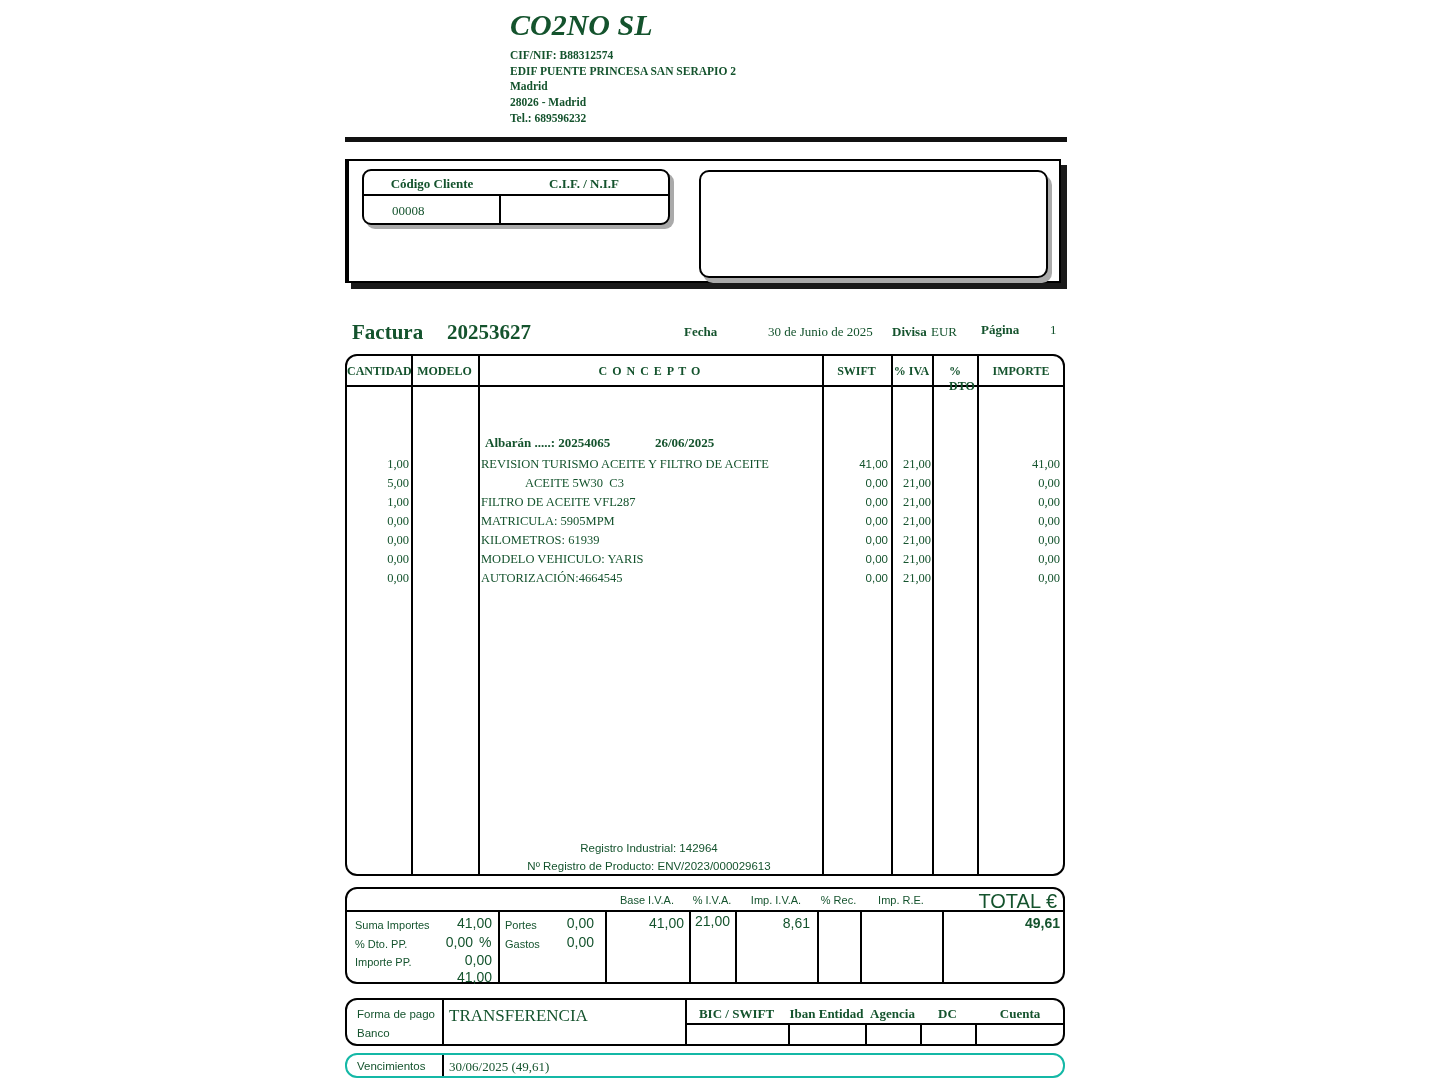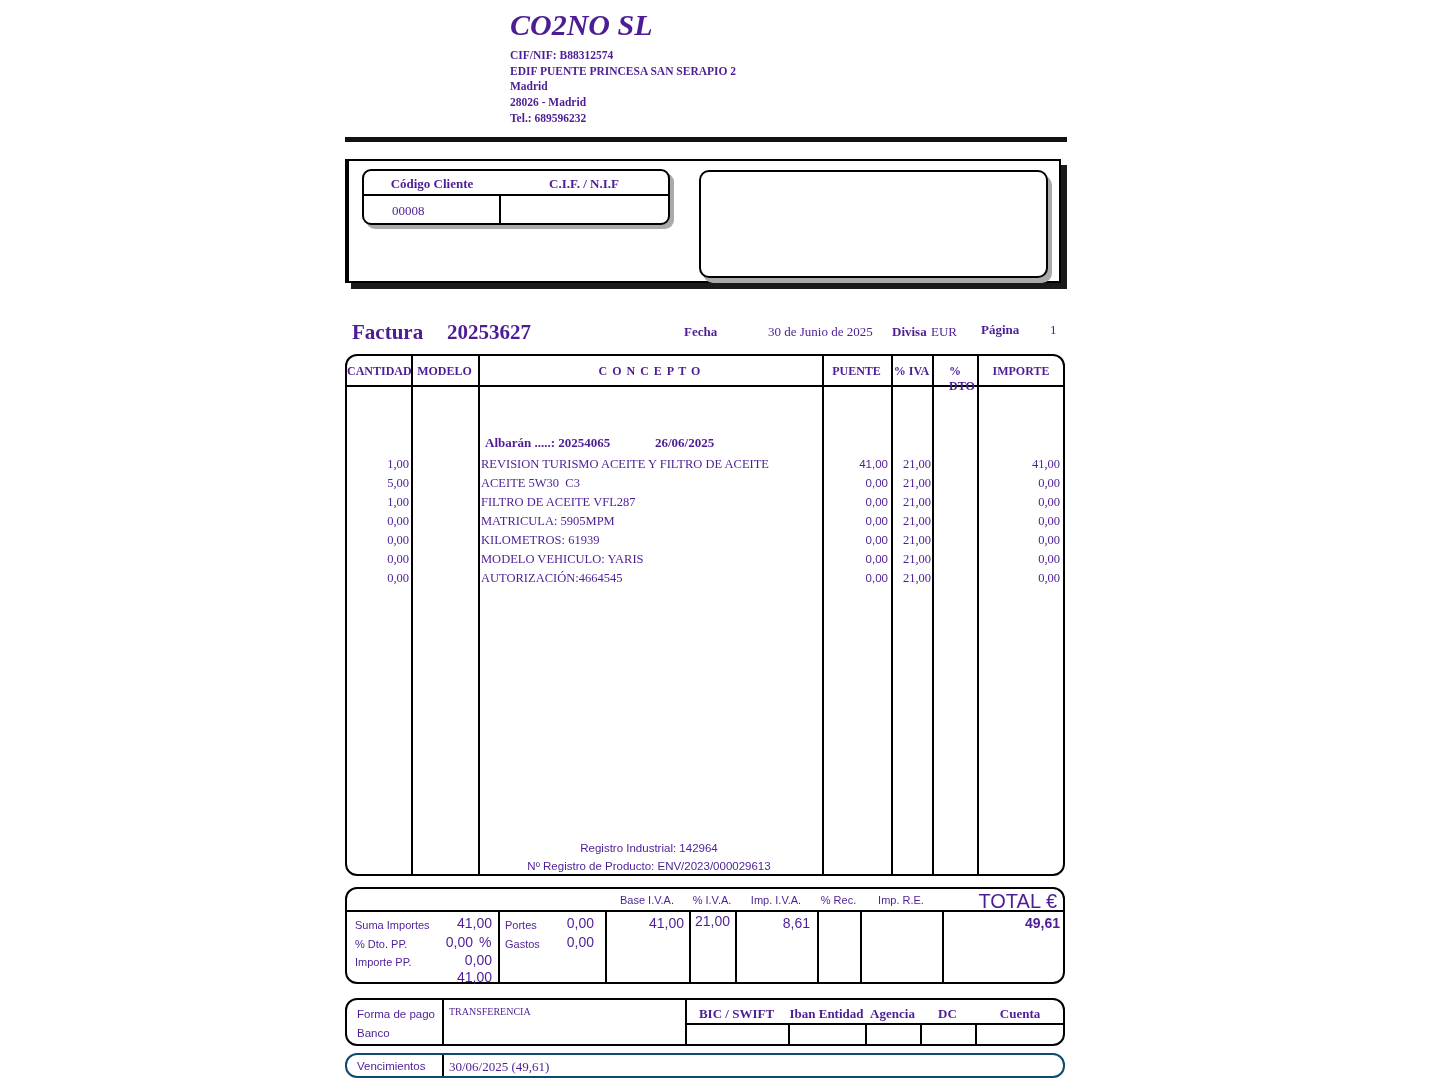--- a/index.html
+++ b/index.html
@@ -1,19 +1,19 @@
 <!DOCTYPE html>
 <html><head>
 <meta charset="utf-8">
 <style>
   * { margin:0; padding:0; box-sizing:border-box; }
   html,body { background:#fff; }
   .page {
     position:relative; width:1440px; height:1080px; background:#fff;
-    font-family:"Liberation Serif", serif; color:#4c1d95; overflow:hidden;
+    font-family:"Liberation Serif", serif; color:#14532d; overflow:hidden;
   }
   .abs { position:absolute; }
   .sans  { font-family:"Liberation Sans", sans-serif; }
   .b { font-weight:bold; }
   .center { text-align:center; }
 
   
   .company-name { left:510px; top:8px; font-size:30px; font-weight:bold; font-style:italic; }
   .company-address { left:510px; top:48px; font-size:11.5px; font-weight:bold; line-height:15.7px; }
   .thick-rule { left:345px; top:137px; width:722px; height:5px; background:#111; }
@@ -60,21 +60,21 @@
   
   .payment-box { left:345px; top:998px; width:720px; height:48px; border:2px solid #000; border-radius:12px; }
   .payment-box .vd1 { position:absolute; left:95px; top:0; width:2px; height:100%; background:#000; }
   .payment-box .vd2 { position:absolute; left:338px; top:0; width:2px; height:100%; background:#000; }
   .payment-box .hl { position:absolute; left:338px; top:23px; width:calc(100% - 338px); height:2px; background:#000; }
   .payment-box .cd { position:absolute; top:23px; width:2px; height:calc(100% - 23px); background:#000; }
   .pay-lbl { position:absolute; font-size:11.5px; font-family:"Liberation Sans",sans-serif; }
   .pay-h { position:absolute; top:6px; font-size:13px; font-weight:bold; text-align:center; }
 
   
-  .venc-box { left:345px; top:1053px; width:720px; height:25px; border:2px solid #0c4a6e; border-radius:12px; }
+  .venc-box { left:345px; top:1053px; width:720px; height:25px; border:2px solid #14b8a6; border-radius:12px; }
   .venc-box .vd { position:absolute; left:95px; top:0; width:2px; height:100%; background:#000; }
 </style>
 </head>
 <body>
 
 <div class="page">
 
   <div class="abs company-name">CO2NO SL</div>
   <div class="abs company-address">
     <div>CIF/NIF: B88312574</div>
@@ -111,38 +111,38 @@
     <div class="col" style="left:131px;"></div>
     <div class="col" style="left:475px;"></div>
     <div class="col" style="left:544px;"></div>
     <div class="col" style="left:585px;"></div>
     <div class="col" style="left:630px;"></div>
     <div class="head-line"></div>
 
     <div class="th" style="left:0; width:64px;">CANTIDAD</div>
     <div class="th" style="left:64px; width:67px;">MODELO</div>
     <div class="th" style="left:131px; width:344px; letter-spacing:1px;">C O N C E P T O</div>
-    <div class="th" style="left:475px; width:69px;">PUENTE</div>
+    <div class="th" style="left:475px; width:69px;">SWIFT</div>
     <div class="th" style="left:544px; width:41px;">% IVA</div>
     <div class="th" style="left:585px; width:26px;padding-left:17px;">% DTO</div>
     <div class="th" style="left:630px; width:88px;">IMPORTE</div>
 
     <span class="row-span b" style="left:138px; top:79px; font-size:13px;">Albarán .....: 20254065</span>
     <span class="row-span b" style="left:308px; top:79px; font-size:13px;">26/06/2025</span>
 
     <div>
       <span class="row-span cant" style="top:101px;">1,00</span>
       <span class="row-span conc" style="top:101px;">REVISION TURISMO ACEITE Y FILTRO DE ACEITE</span>
       <span class="row-span prec" style="top:102px;">41,00</span>
       <span class="row-span ivac" style="top:101px;">21,00</span>
       <span class="row-span impc" style="top:101px;">41,00</span>
     </div>
     <div>
       <span class="row-span cant" style="top:120px;">5,00</span>
-      <span class="row-span conc" style="top:120px;">ACEITE 5W30  C3</span>
+      <span class="row-span conc" style="top:120px;padding-left:44px;">ACEITE 5W30  C3</span>
       <span class="row-span prec" style="top:121px;">0,00</span>
       <span class="row-span ivac" style="top:120px;">21,00</span>
       <span class="row-span impc" style="top:120px;">0,00</span>
     </div>
     <div>
       <span class="row-span cant" style="top:139px;">1,00</span>
       <span class="row-span conc" style="top:139px;">FILTRO DE ACEITE VFL287</span>
       <span class="row-span prec" style="top:140px;">0,00</span>
       <span class="row-span ivac" style="top:139px;">21,00</span>
       <span class="row-span impc" style="top:139px;">0,00</span>
@@ -215,21 +215,21 @@
     <span class="tot-val" style="left:313px; top:24px; width:70px;">21,00</span>
     <span class="tot-val" style="left:393px; top:26px; width:70px;">8,61</span>
     <span class="tot-val b" style="left:643px; top:26px; width:70px;">49,61</span>
   </div>
 
   <div class="abs payment-box">
     <div class="vd1"></div>
     <div class="vd2"></div>
     <span class="pay-lbl" style="left:10px; top:8px;">Forma de pago</span>
     <span class="pay-lbl" style="left:10px; top:27px;">Banco</span>
-    <span class="abs" style="left:102px; top:6px; font-size:10px;">TRANSFERENCIA</span>
+    <span class="abs" style="left:102px; top:6px; font-size:17px;">TRANSFERENCIA</span>
     <div class="pay-h" style="left:338px; width:103px;">BIC / SWIFT</div>
     <div class="pay-h" style="left:441px; width:77px;">Iban Entidad</div>
     <div class="pay-h" style="left:518px; width:55px;">Agencia</div>
     <div class="pay-h" style="left:573px; width:55px;">DC</div>
     <div class="pay-h" style="left:628px; width:90px;">Cuenta</div>
     <div class="hl"></div>
     <div class="cd" style="left:441px;"></div>
     <div class="cd" style="left:518px;"></div>
     <div class="cd" style="left:573px;"></div>
     <div class="cd" style="left:628px;"></div>

